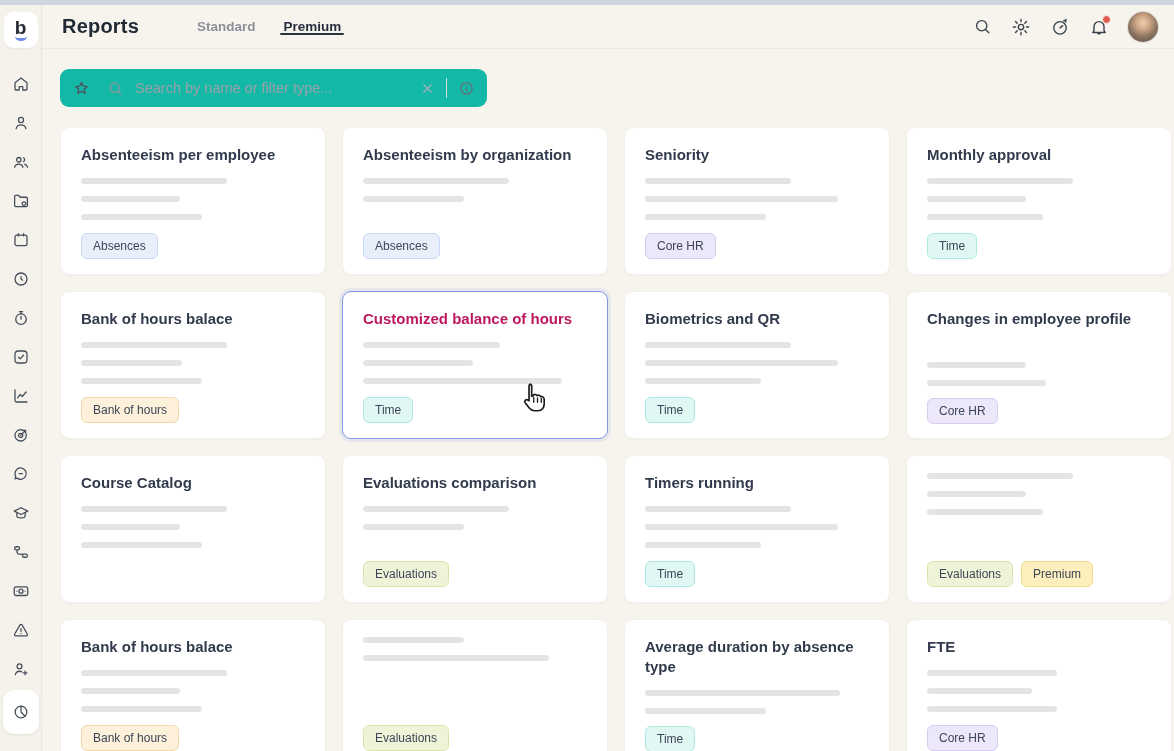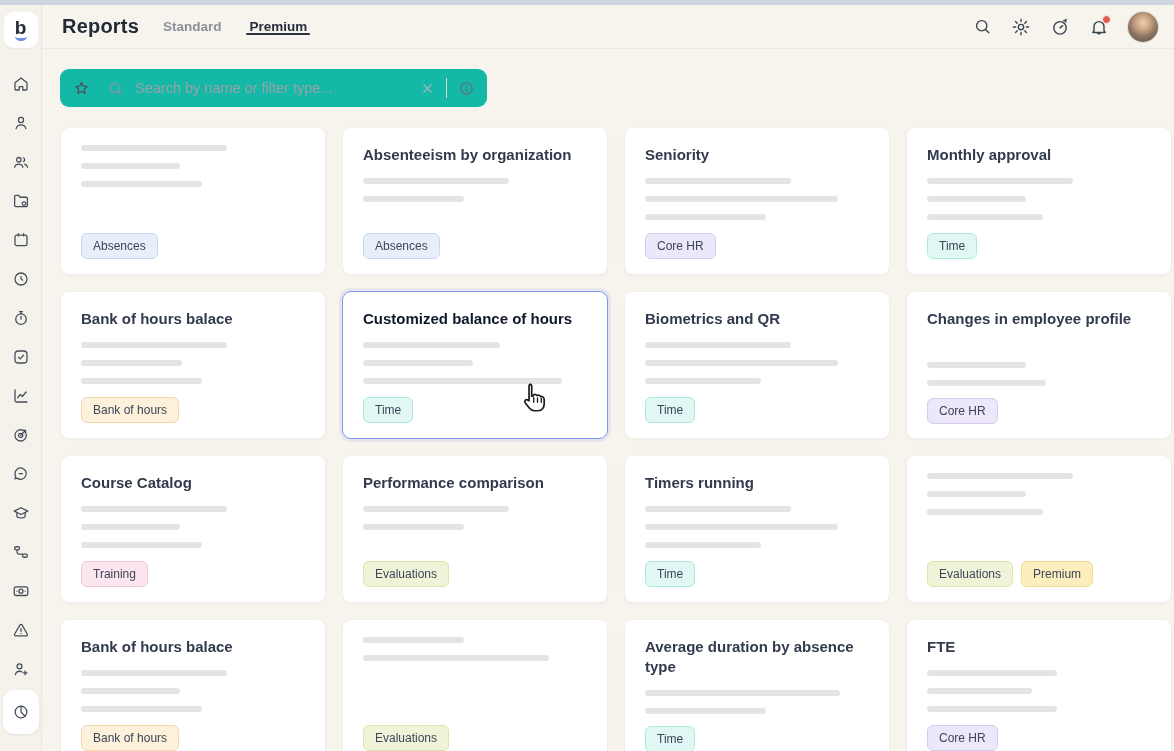--- a/index.html
+++ b/index.html
@@ -31,21 +31,21 @@
   .active-box {
     width:36px; height:44px; background:#fff; border-radius:11px;
     display:flex; align-items:center; justify-content:center;
     box-shadow:0 1px 3px rgba(0,0,0,.08);
   }
 
   
   .header {
     position:absolute; top:5px; left:42px; right:0; height:44px;
     display:flex; align-items:center; padding-left:20px;
-    border-bottom:1px solid #edeadf; background:#f7f4ee; z-index:3;
+    border-bottom:1px solid #edeadf; background:#f7f4ee; z-index:3;gap:34px;
   }
   .page-title { font-size:20px; font-weight:800; color:#222a36; letter-spacing:.2px; }
   .tabs { margin-left:24px; display:flex; gap:28px; height:100%; align-items:center; }
   .tab { font-size:13.5px; color:#8b909a; font-weight:600; display:flex; align-items:center; position:relative; cursor:pointer; }
   .tab.active { color:#262e3c; }
   .tab.active::after { content:''; position:absolute; bottom:-1px; left:-3px; right:-3px; height:2.5px; background:#2a3240; border-radius:2px; }
   .hicons { margin-left:auto; display:flex; align-items:center; gap:19px; padding-right:16px; }
   .hicon { color:#3c4450; cursor:pointer; display:flex; }
   .bell-wrap { position:relative; }
   .dot { position:absolute; top:-2px; right:-2px; width:9px; height:9px; border-radius:50%; background:#e25b52; border:1.5px solid #f7f4ee; }
@@ -78,21 +78,21 @@
     position:absolute; top:127px; left:60px; width:1112px;
     display:grid; grid-template-columns:repeat(4,266px); gap:16px; grid-auto-rows:148px;
   }
   .card {
     background:#fff; border-radius:9px; padding:17px 20px 15px;
     display:flex; flex-direction:column; overflow:hidden; cursor:pointer;
     border:1px solid #f2f0ea; box-shadow:0 1px 2px rgba(40,40,40,.04);
   }
   .card.active { border:1.5px solid #7e97e8; box-shadow:0 0 0 3px rgba(126,151,232,.14); }
   .card-title { font-size:15px; font-weight:700; color:#323b4d; line-height:1.32; margin-bottom:13px; }
-  .card.active .card-title { color:#0f172a; }
+  .card.active .card-title { color:#be185d; }
   .skel-line { height:6px; border-radius:3px; background:#e4e4e5; margin-bottom:12px; }
   .tags { margin-top:auto; display:flex; gap:8px; }
   .tag { font-size:12px; padding:5px 11px; border-radius:6px; border:1px solid; white-space:nowrap; }
 
   .cursor { position:absolute; left:519px; top:381px; z-index:10; pointer-events:none; }
 </style>
 </head>
 <body>
 
 <div class="topstrip"></div>
@@ -313,20 +313,21 @@
       <svg width="17" height="17" viewBox="0 0 24 24" fill="none" stroke="currentColor" stroke-width="1.7" stroke-linecap="round">
         <circle cx="12" cy="12" r="8"></circle>
         <path d="M12 11v5"></path>
         <path d="M12 7.8h.01"></path>
       </svg>
     </span>
 </div>
 
 <main class="grid">
     <div class="card">
+      <div class="card-title">Absenteeism per employee</div>
       <div>
         <div class="skel-line" style="width: 65%;"></div>
         <div class="skel-line" style="width: 44%;"></div>
         <div class="skel-line" style="width: 54%;"></div>
       </div>
       <div class="tags">
         <span class="tag" style="background: rgb(232, 239, 251); border-color: rgb(199, 216, 244); color: rgb(61, 70, 88);">Absences</span>
       </div>
     </div>
     <div class="card">
@@ -404,26 +405,23 @@
         <span class="tag" style="background: rgb(236, 231, 249); border-color: rgb(214, 203, 240); color: rgb(61, 70, 88);">Core HR</span>
       </div>
     </div>
     <div class="card">
       <div class="card-title">Course Catalog</div>
       <div>
         <div class="skel-line" style="width: 65%;"></div>
         <div class="skel-line" style="width: 44%;"></div>
         <div class="skel-line" style="width: 54%;"></div>
       </div>
-      <div class="tags">
-        <span class="tag" style="background: rgb(251, 229, 238); border-color: rgb(242, 197, 215); color: rgb(61, 70, 88);">Training</span>
-      </div>
-    </div>
-    <div class="card">
-      <div class="card-title">Performance comparison</div>
+    </div>
+    <div class="card">
+      <div class="card-title">Evaluations comparison</div>
       <div>
         <div class="skel-line" style="width: 65%;"></div>
         <div class="skel-line" style="width: 45%;"></div>
       </div>
       <div class="tags">
         <span class="tag" style="background: rgb(239, 244, 217); border-color: rgb(219, 228, 172); color: rgb(61, 70, 88);">Evaluations</span>
       </div>
     </div>
     <div class="card">
       <div class="card-title">Timers running</div>

